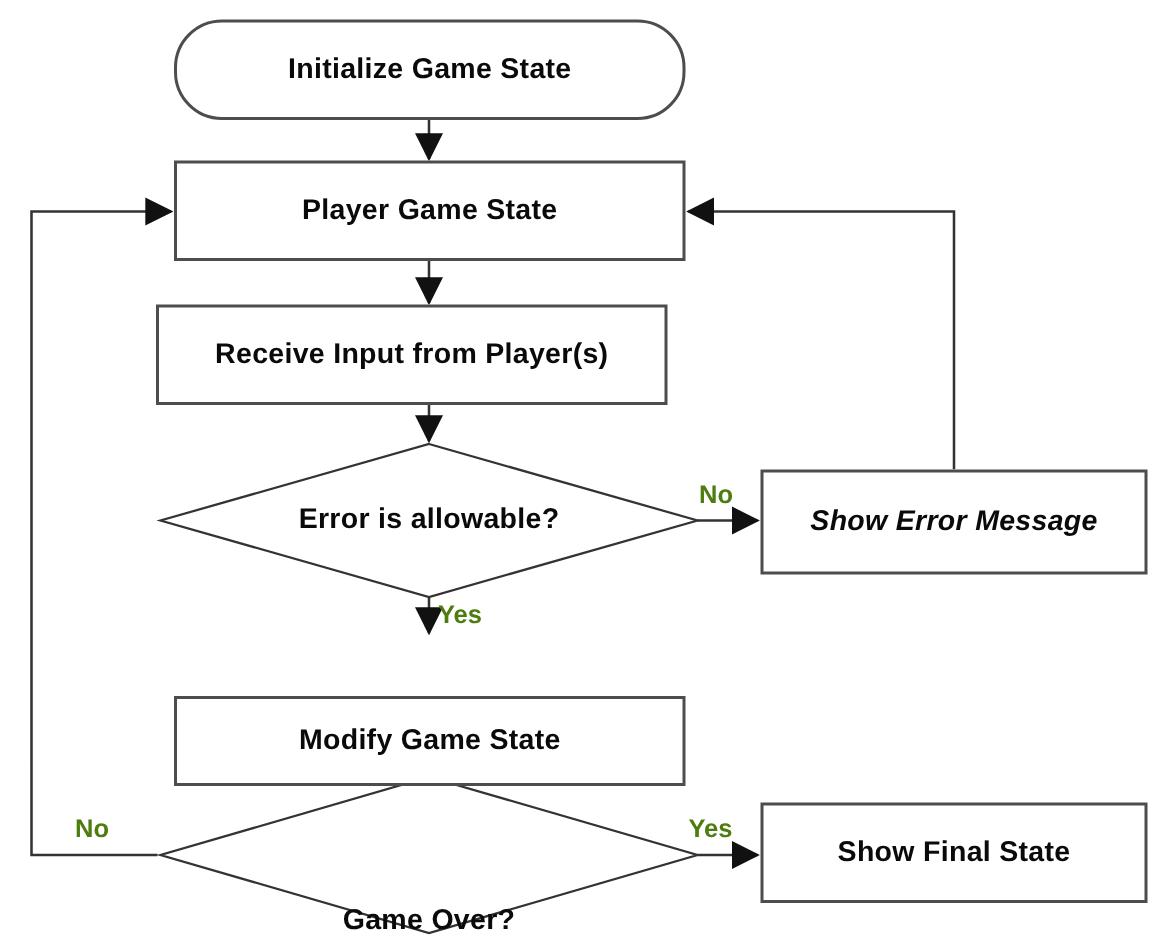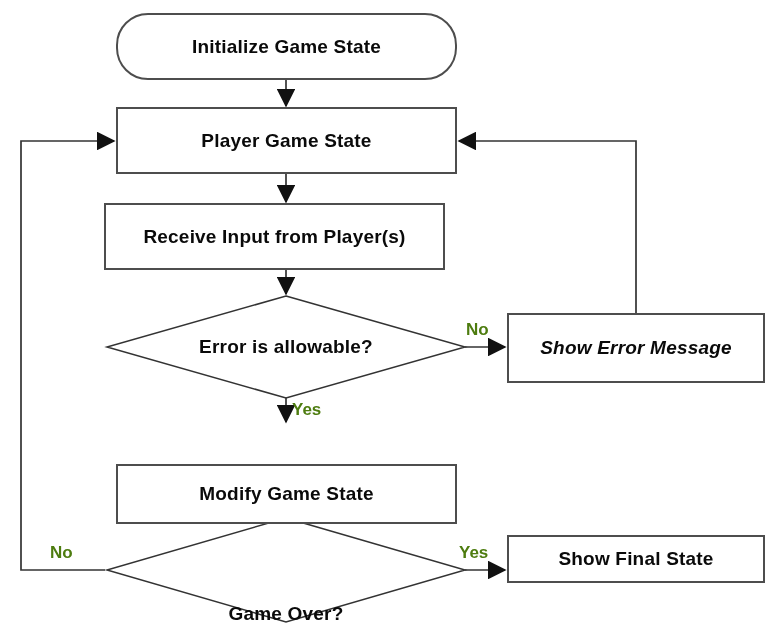--- a/index.html
+++ b/index.html
@@ -32,21 +32,21 @@
     font-weight: 700;
     color: #0a0a0a;
     text-align: center;
     letter-spacing: 0.2px;
   }
   .n-init    { left: 116px; top: 13px;  width: 341px; height: 67px; border-radius: 32px; }
   .n-display { left: 116px; top: 107px; width: 341px; height: 67px; }
   .n-receive { left: 104px; top: 203px; width: 341px; height: 67px; }
   .n-error   { left: 507px; top: 313px; width: 258px; height: 70px; font-style: italic; }
   .n-modify  { left: 116px; top: 424px; width: 341px; height: 60px; margin-top: 40px; }
-  .n-final   { left: 507px; top: 535px; width: 258px; height: 48px; }
+  .n-final   { left: 507px; top: 535px; width: 258px; height: 67px; }
   .dlabel {
     position: absolute;
     width: 300px;
     text-align: center;
     font-size: 19px;
     font-weight: 700;
     color: #0a0a0a;
     letter-spacing: 0.2px;
   }
   .dl-input    { left: 136px; top: 336px; }

